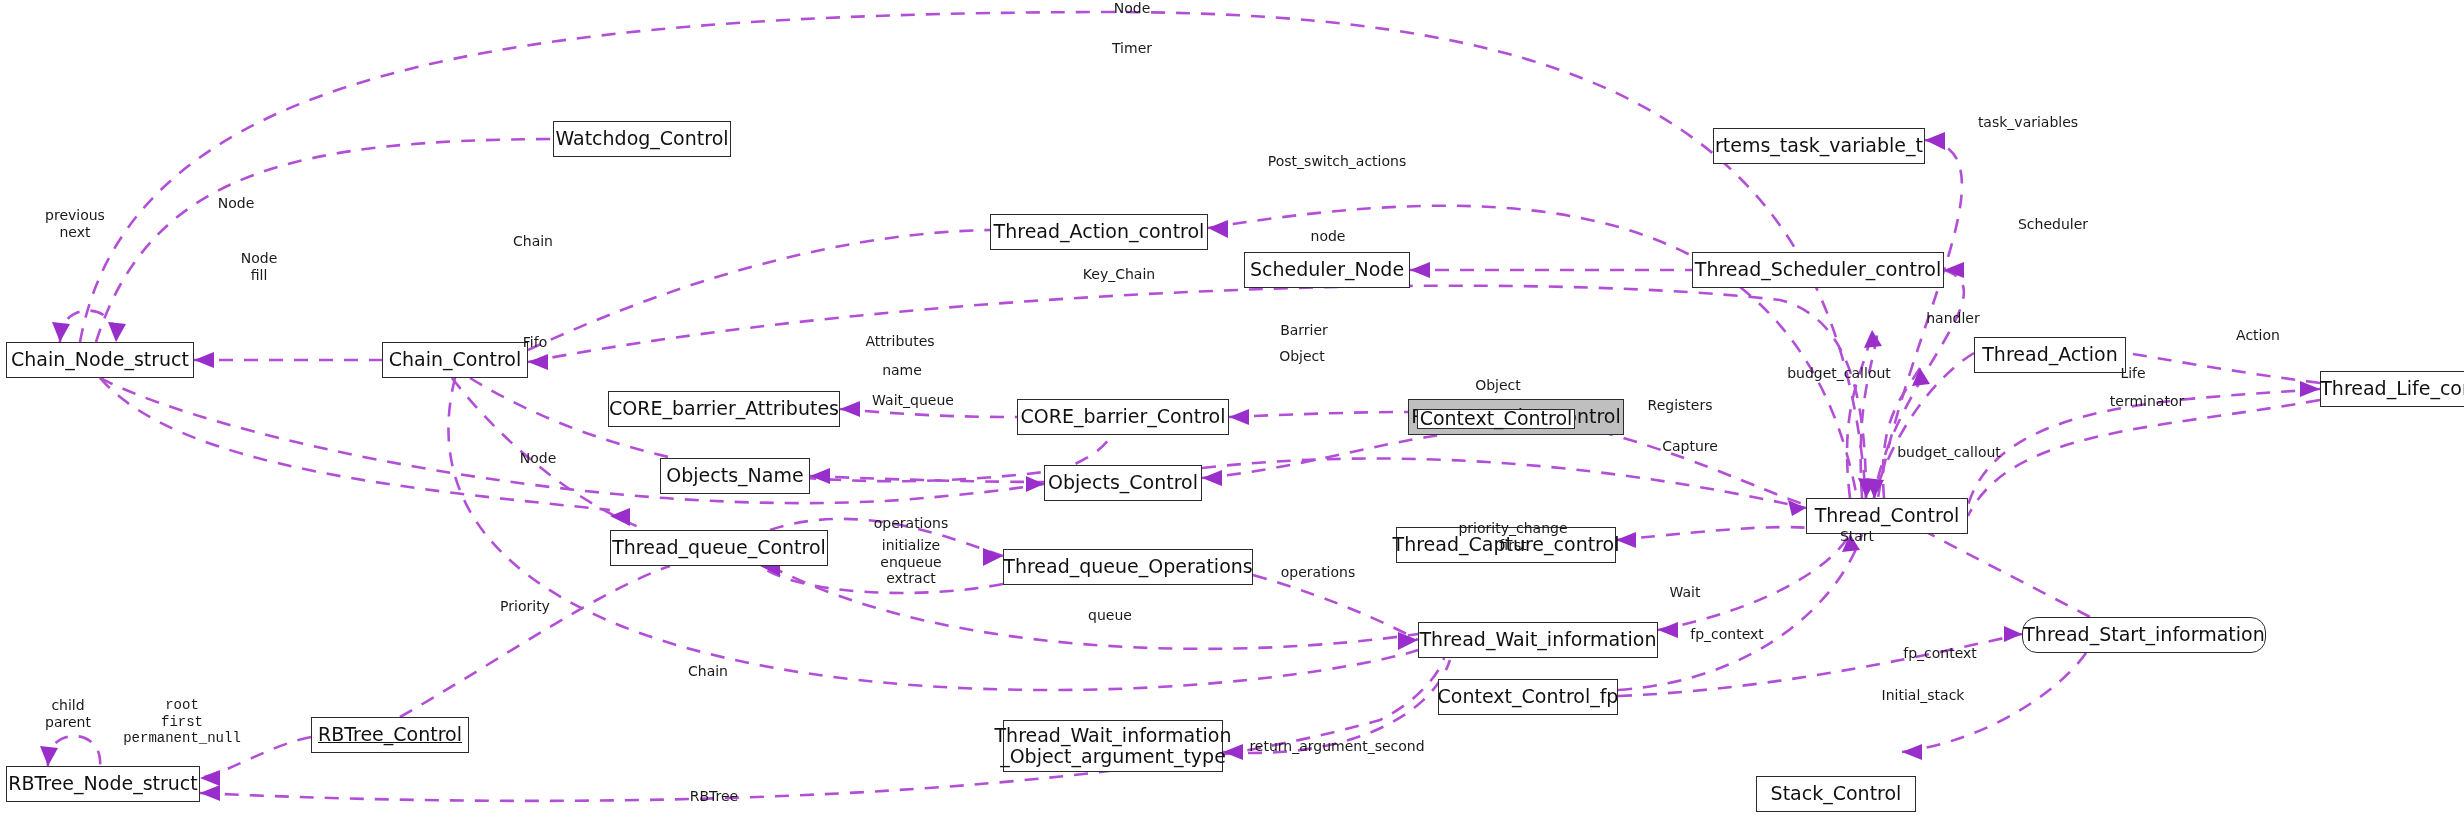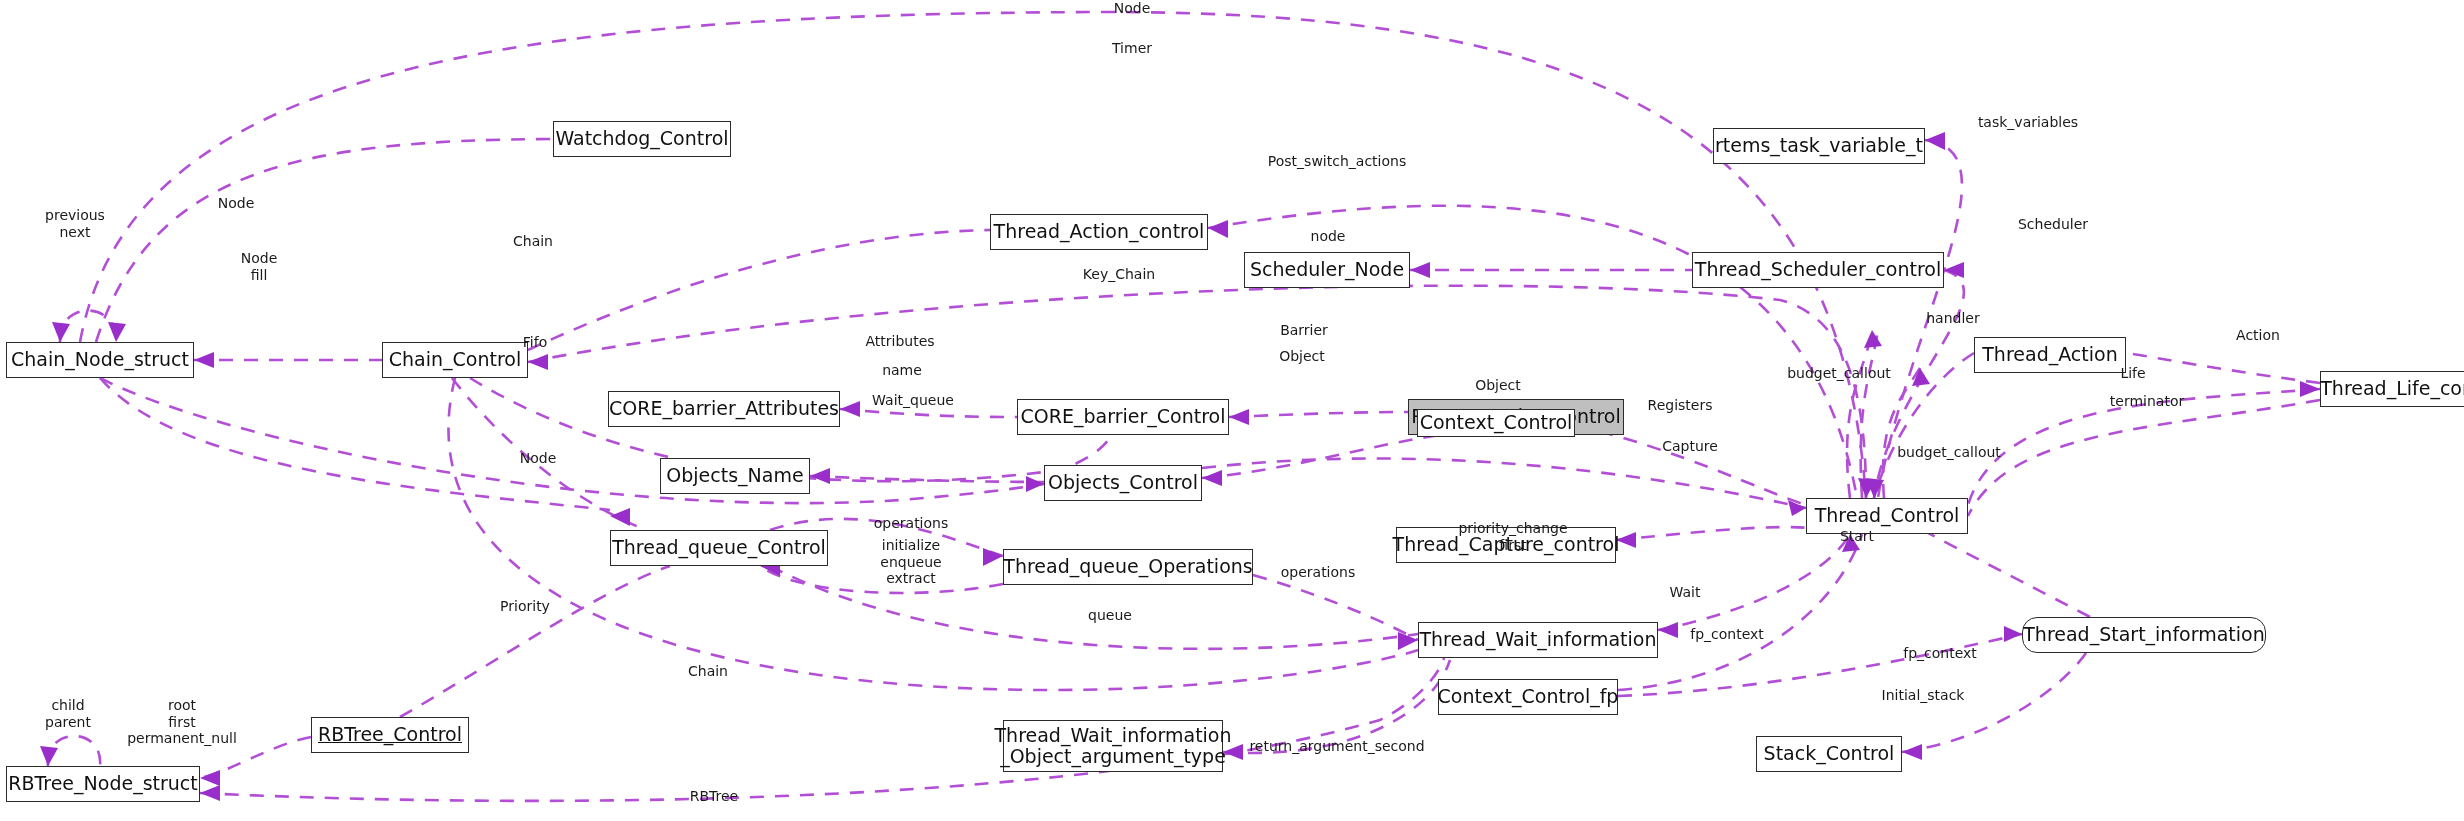--- a/index.html
+++ b/index.html
@@ -163,28 +163,28 @@
       <div class="node-box" style="left: 1244px; top: 252px; width: 166px; height: 36px;">Scheduler_Node</div>
       <div class="node-box" style="left: 1692px; top: 252px; width: 252px; height: 36px;">Thread_Scheduler_control</div>
       <div class="node-box" style="left: 608px; top: 391px; width: 232px; height: 36px;">CORE_barrier_Attributes</div>
       <div class="node-box" style="left: 1017px; top: 399px; width: 212px; height: 36px;">CORE_barrier_Control</div>
       <div class="node-box highlight" style="left: 1408px; top: 399px; width: 216px; height: 36px;">POSIX_Barrier_Control</div>
       <div class="node-box" style="left: 660px; top: 458px; width: 150px; height: 36px;">Objects_Name</div>
       <div class="node-box" style="left: 1044px; top: 465px; width: 158px; height: 36px;">Objects_Control</div>
       <div class="node-box" style="left: 1806px; top: 498px; width: 162px; height: 36px;">Thread_Control</div>
       <div class="node-box" style="left: 1974px; top: 337px; width: 152px; height: 36px;">Thread_Action</div>
       <div class="node-box" style="left: 2320px; top: 371px; width: 186px; height: 36px;">Thread_Life_control</div>
-      <div class="node-box" style="left: 1417px; top: 409px; width: 158px; height: 28px;">Context_Control</div>
+      <div class="node-box" style="left: 1417px; top: 409px; width: 158px; height: 20px;">Context_Control</div>
       <div class="node-box" style="left: 1396px; top: 527px; width: 220px; height: 36px;">Thread_Capture_control</div>
       <div class="node-box" style="left: 610px; top: 530px; width: 218px; height: 36px;">Thread_queue_Control</div>
       <div class="node-box" style="left: 1003px; top: 549px; width: 250px; height: 36px;">Thread_queue_Operations</div>
       <div class="node-box" style="left: 1418px; top: 622px; width: 240px; height: 36px;">Thread_Wait_information</div>
       <div class="node-box" style="left: 2022px; top: 617px; width: 244px; height: 36px; border-radius: 15px;">Thread_Start_information</div>
       <div class="node-box" style="left: 1438px; top: 679px; width: 180px; height: 36px;">Context_Control_fp</div>
-      <div class="node-box" style="left: 1756px; top: 736px; width: 146px; height: 36px;">Stack_Control</div>
+      <div class="node-box" style="left: 1756px; top: 776px; width: 160px; height: 36px;">Stack_Control</div>
       <div class="node-box" style="left: 1003px; top: 720px; width: 220px; height: 52px;">Thread_Wait_information
 _Object_argument_type</div>
       <div class="node-box" style="left: 6px; top: 766px; width: 194px; height: 36px;">RBTree_Node_struct</div>
       <div class="node-box" style="left: 311px; top: 717px; width: 158px; height: 36px; text-decoration: underline;">RBTree_Control</div>
     </div>
   <div id="labels-layer">
       <div class="edge-label" style="left: 1092px; top: 0px; width: 80px;">Node</div>
       <div class="edge-label" style="left: 1092px; top: 40px; width: 80px;">Timer</div>
       <div class="edge-label" style="left: 1958px; top: 114px; width: 140px;">task_variables</div>
       <div class="edge-label" style="left: 1242px; top: 153px; width: 190px;">Post_switch_actions</div>
@@ -222,21 +222,21 @@
 extract</div>
       <div class="edge-label" style="left: 1650px; top: 584px; width: 70px;">Wait</div>
       <div class="edge-label" style="left: 1263px; top: 564px; width: 110px;">operations</div>
       <div class="edge-label" style="left: 480px; top: 598px; width: 90px;">Priority</div>
       <div class="edge-label" style="left: 1065px; top: 607px; width: 90px;">queue</div>
       <div class="edge-label" style="left: 1672px; top: 626px; width: 110px;">fp_context</div>
       <div class="edge-label" style="left: 1885px; top: 645px; width: 110px;">fp_context</div>
       <div class="edge-label" style="left: 668px; top: 663px; width: 80px;">Chain</div>
       <div class="edge-label" style="left: 23px; top: 697px; width: 90px;">child
 parent</div>
-      <div class="edge-label" style="left: 102px; top: 697px; width: 160px;">root
+      <div class="edge-label" style="left: 102px; top: 697px; width: 160px; font-family: Liberation Mono, monospace;">root
 first
 permanent_null</div>
       <div class="edge-label" style="left: 1858px; top: 687px; width: 130px;">Initial_stack</div>
       <div class="edge-label" style="left: 1222px; top: 738px; width: 230px;">return_argument_second</div>
       <div class="edge-label" style="left: 669px; top: 788px; width: 90px;">RBTree</div>
     </div>
 
 </div>
 
 </body></html>

